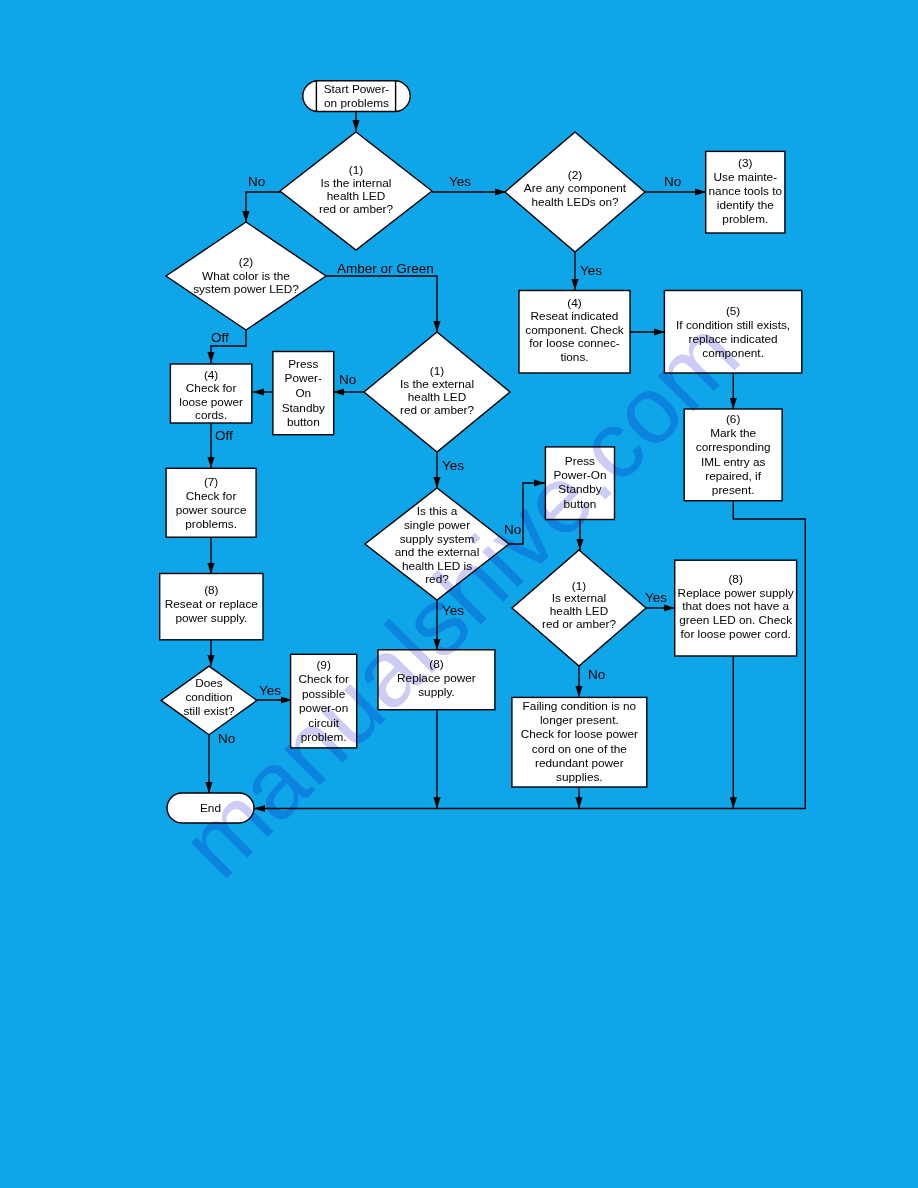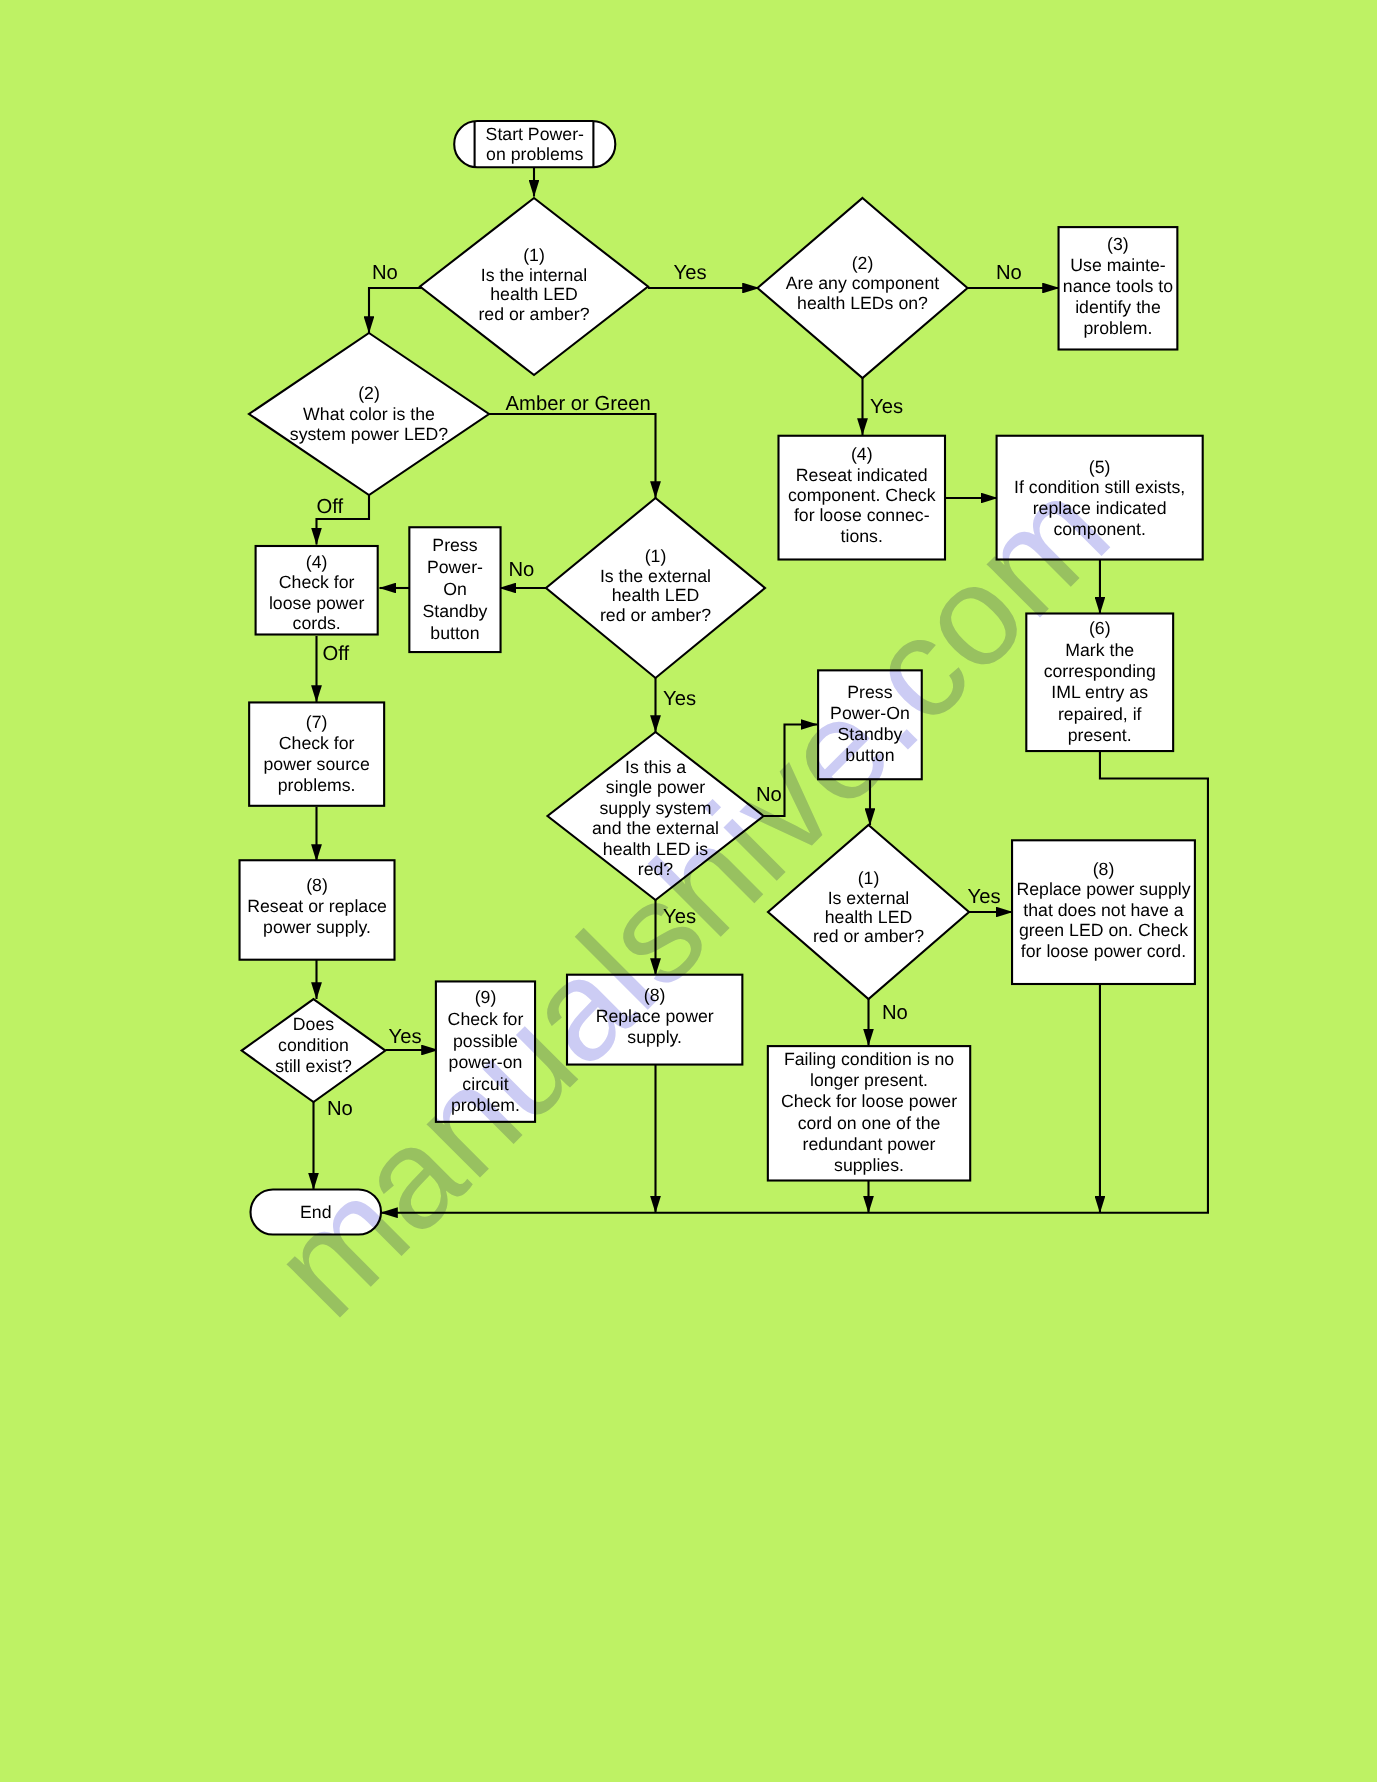--- a/index.html
+++ b/index.html
@@ -1,17 +1,17 @@
 <!DOCTYPE html>
 <html><head>
 <meta charset="utf-8">
 <style>
   html,body{margin:0;padding:0;background:#fff;}
   body{width:918px;height:1188px;font-family:"Liberation Sans",sans-serif;}
-  #page{position:relative;width:918px;height:1188px;overflow:hidden;background:#bef264;}
+  #page{position:relative;width:918px;height:1188px;overflow:hidden;background:#0ea5e9;}
   svg#flow{position:absolute;left:0;top:0;}
   .shape{fill:#fff;stroke:#000;stroke-width:1.4;}
   .conn{stroke:#000;stroke-width:1.4;fill:none;}
   .lbl{font-family:"Liberation Sans",sans-serif;font-size:11.8px;fill:#000;}
   .edgelbl{font-family:"Liberation Sans",sans-serif;font-size:13.5px;fill:#000;}
   #wm{position:absolute;left:0;top:0;width:918px;height:1188px;pointer-events:none;mix-blend-mode:multiply;}
 </style>
 </head>
 <body>
 

